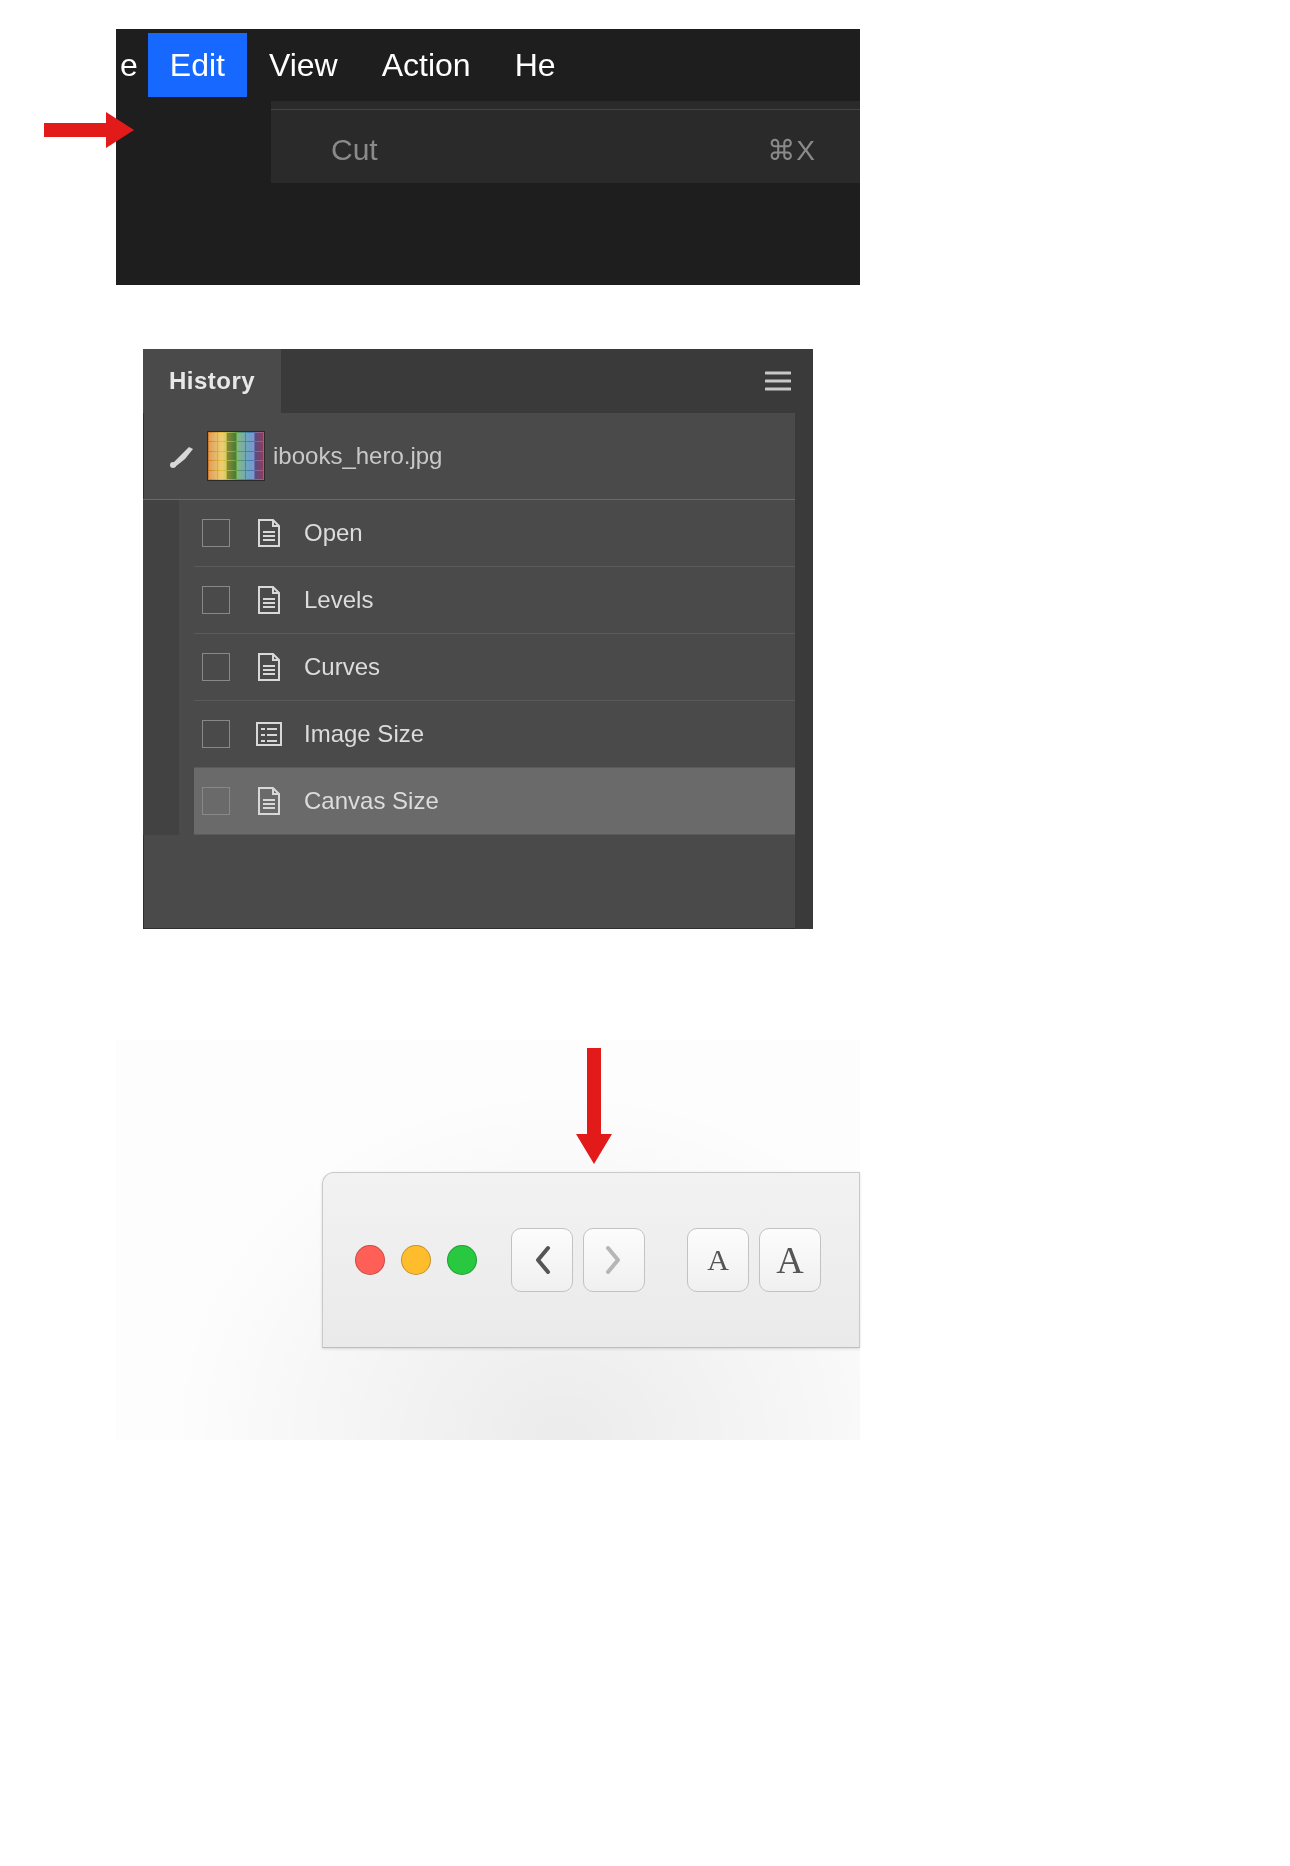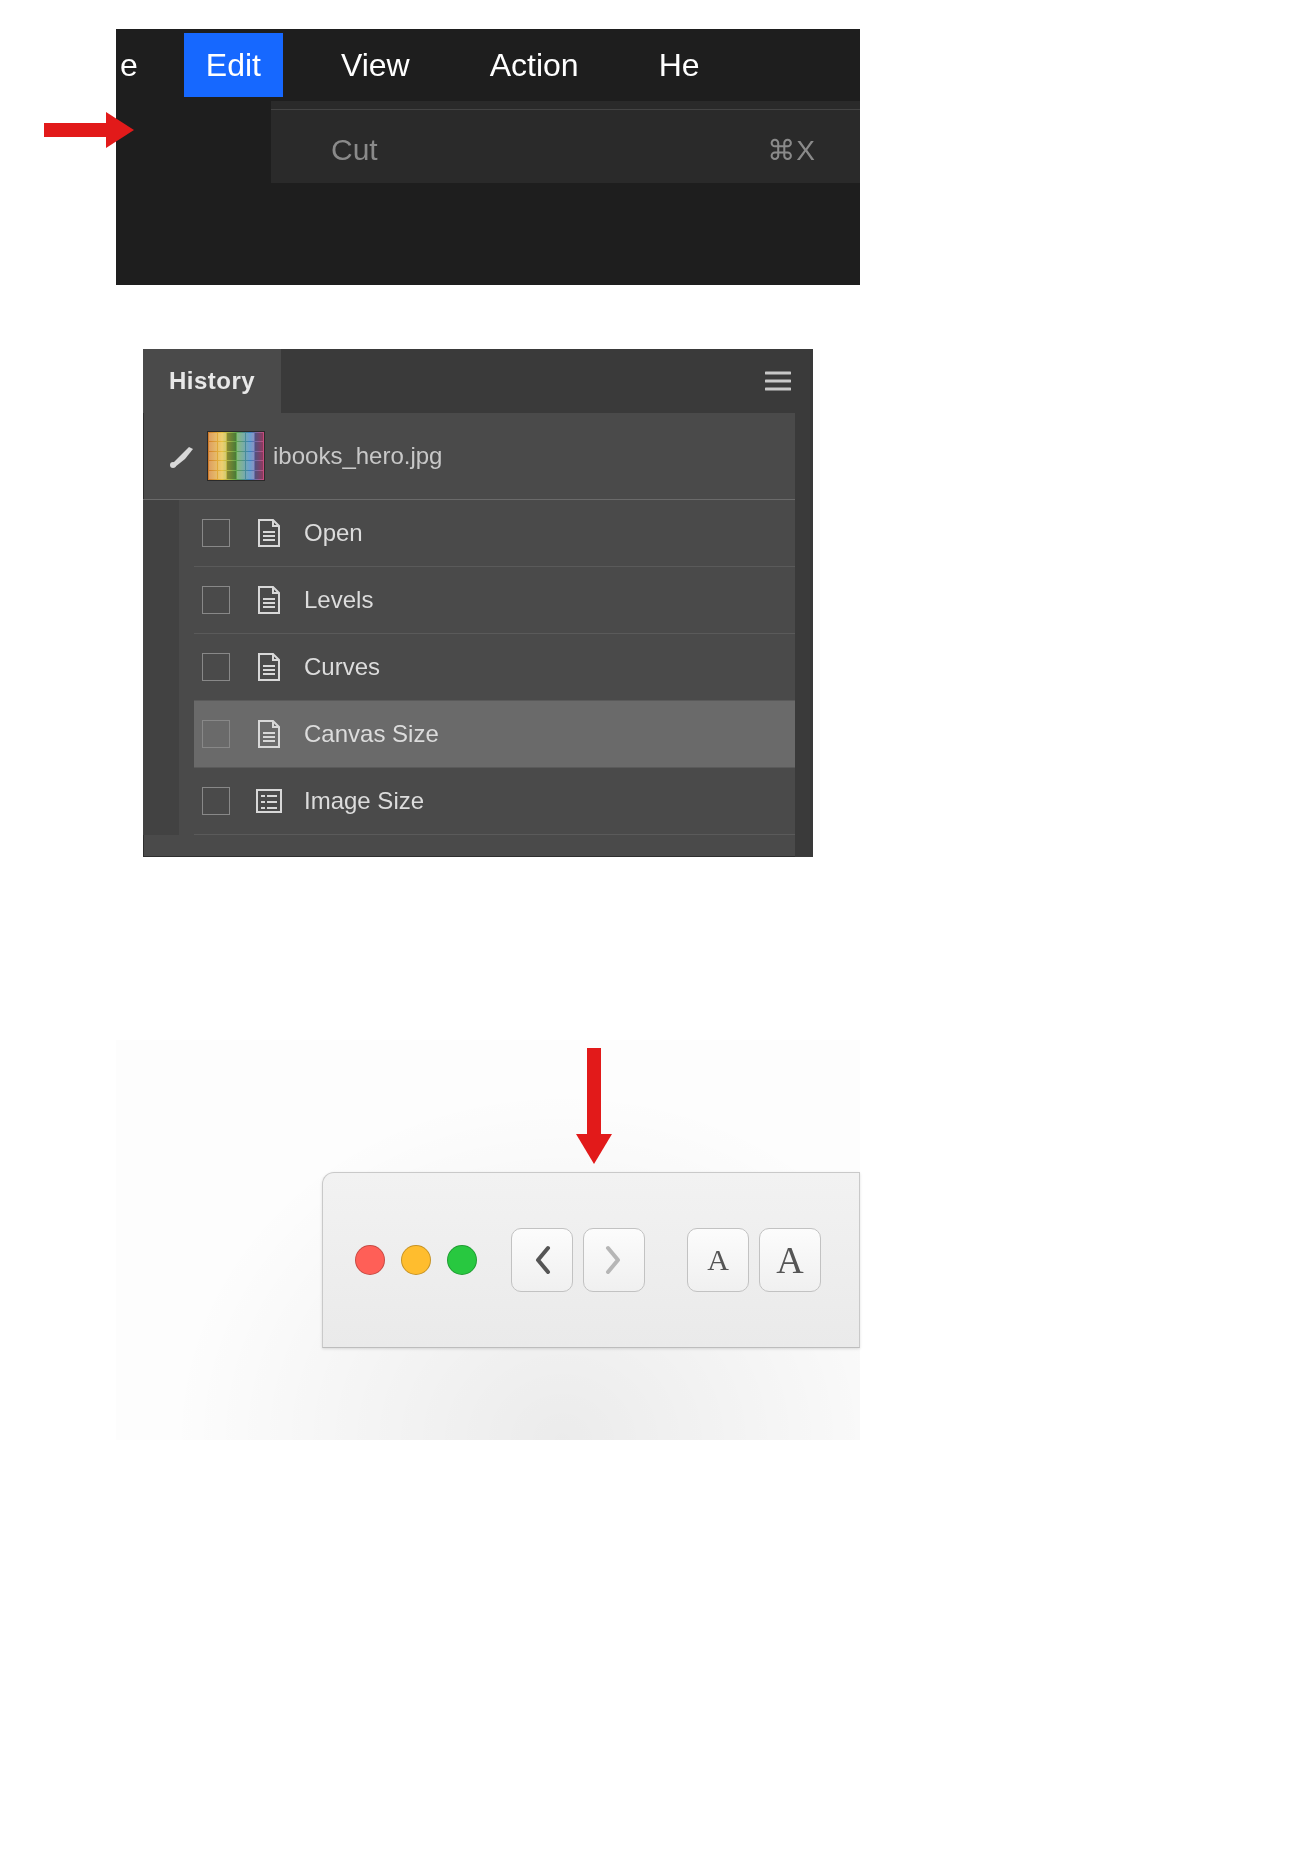--- a/index.html
+++ b/index.html
@@ -2,33 +2,33 @@
 <html><head>
 <meta charset="utf-8">
 <style>
   html,body{margin:0;padding:0;background:#fff;font-family:-apple-system,BlinkMacSystemFont,"Helvetica Neue",Arial,sans-serif;}
   .canvas{width:1290px;height:1866px;position:relative;background:#fff;}
 
   
   .panel1{position:absolute;left:116px;top:29px;width:744px;height:256px;background:#1e1e1e;overflow:hidden;}
   .p1-menubar{display:flex;align-items:center;height:72px;color:#fff;font-size:32px;font-weight:500;}
   .p1-frag{padding:0 10px 0 4px;font-weight:400;}
-  .p1-item{padding:0 22px;height:64px;display:flex;align-items:center;cursor:default;margin-left:36px;}
+  .p1-item{padding:0 22px;height:64px;display:flex;align-items:center;cursor:default;}
   .p1-item.active{background:#1668ff;}
   .p1-dropdown{position:absolute;left:155px;top:72px;right:0;background:#2a2a2a;}
   .p1-row{display:flex;align-items:center;justify-content:space-between;height:64px;padding:0 44px 0 60px;font-size:30px;color:#8a8a8a;border-bottom:1px solid rgba(0,0,0,0);}
   .p1-row.sel{background:#1668ff;color:#fff;}
   .p1-sep{height:1px;background:#444;margin:8px 0;}
   .p1-short{letter-spacing:1px;font-size:28px;}
   .arrowR{position:absolute;left:44px;top:112px;width:90px;height:36px;z-index:5;}
   .arrowR .shaft{position:absolute;left:0;top:11px;width:62px;height:14px;background:#e21a1a;}
   .arrowR .head{position:absolute;right:0;top:0;width:0;height:0;border-top:18px solid transparent;border-bottom:18px solid transparent;border-left:28px solid #e21a1a;}
 
   
-  .panel2{position:absolute;left:143px;top:349px;width:670px;height:508px;background:#4a4a4a;color:#dcdcdc;font-size:24px;box-shadow:0 0 0 1px #2e2e2e inset;}
+  .panel2{position:absolute;left:143px;top:349px;width:670px;height:580px;background:#4a4a4a;color:#dcdcdc;font-size:24px;box-shadow:0 0 0 1px #2e2e2e inset;}
   .p2-tabbar{display:flex;align-items:stretch;height:64px;background:#3a3a3a;}
   .p2-tab{display:flex;align-items:center;padding:0 26px;background:#4a4a4a;font-weight:600;color:#e8e8e8;letter-spacing:0.5px;}
   .p2-menu{margin-left:auto;display:flex;align-items:center;padding:0 22px;color:#bfbfbf;}
   .p2-menu svg{stroke:#c8c8c8;}
   .p2-header{display:flex;align-items:center;padding:18px 22px;border-bottom:1px solid #6a6a6a;}
   .p2-brush{width:34px;height:34px;margin-right:8px;display:flex;align-items:center;justify-content:center;}
   .p2-thumb{width:58px;height:50px;background:linear-gradient(90deg,#d07a2a,#e8c040,#62a54a,#3a80c0,#c94a7a);display:grid;grid-template-columns:repeat(6,1fr);grid-template-rows:repeat(5,1fr);gap:1px;padding:1px;box-sizing:border-box;border:1px solid #2a2a2a;}
   .p2-thumb span{background:rgba(255,255,255,0.25);}
   .p2-thumb span:nth-child(3n){background:rgba(0,0,0,0.25);}
   .p2-fname{margin-left:8px;color:#c8c8c8;}
@@ -170,40 +170,40 @@
         <div class="p2-box"></div>
         <div class="p2-ico">
             <svg width="28" height="30" viewBox="0 0 28 30">
               <path d="M4 2h14l6 6v20H4z" stroke-width="2"></path>
               <path d="M18 2v6h6" stroke-width="2"></path>
               <path d="M8 14h12M8 18h12M8 22h12" stroke-width="2"></path>
             </svg>
           </div>
         <span>Curves</span>
       </div>
-      <div class="p2-row sel">
-        <div class="p2-box"></div>
-        <div class="p2-ico">
-            <svg width="28" height="30" viewBox="0 0 28 30">
-              <path d="M4 2h14l6 6v20H4z" stroke-width="2"></path>
-              <path d="M18 2v6h6" stroke-width="2"></path>
-              <path d="M8 14h12M8 18h12M8 22h12" stroke-width="2"></path>
-            </svg>
-          </div>
-        <span>Canvas Size</span>
-      </div>
       <div class="p2-row">
         <div class="p2-box"></div>
         <div class="p2-ico">
             <svg width="28" height="28" viewBox="0 0 28 28">
               <rect x="2" y="3" width="24" height="22" stroke-width="2"></rect>
               <path d="M6 9h4M12 9h10M6 15h4M12 15h10M6 21h4M12 21h10" stroke-width="2"></path>
             </svg>
           </div>
         <span>Image Size</span>
+      </div>
+      <div class="p2-row sel">
+        <div class="p2-box"></div>
+        <div class="p2-ico">
+            <svg width="28" height="30" viewBox="0 0 28 30">
+              <path d="M4 2h14l6 6v20H4z" stroke-width="2"></path>
+              <path d="M18 2v6h6" stroke-width="2"></path>
+              <path d="M8 14h12M8 18h12M8 22h12" stroke-width="2"></path>
+            </svg>
+          </div>
+        <span>Canvas Size</span>
       </div>
     </div>
     <div class="p2-scroll"></div>
   </div>
 
   <div class="panel3">
     <div class="p3-shadow"></div>
     <div class="arrowD">
       <div class="shaft"></div>
         <div class="head"></div>

